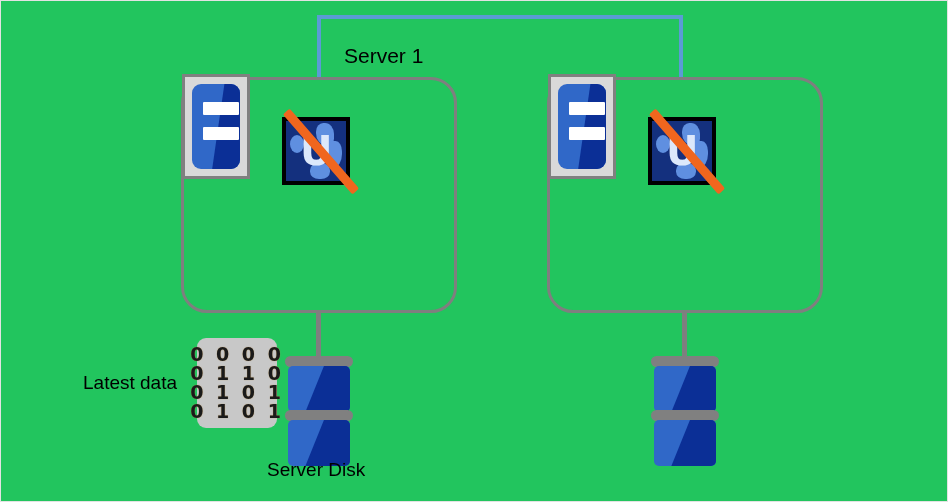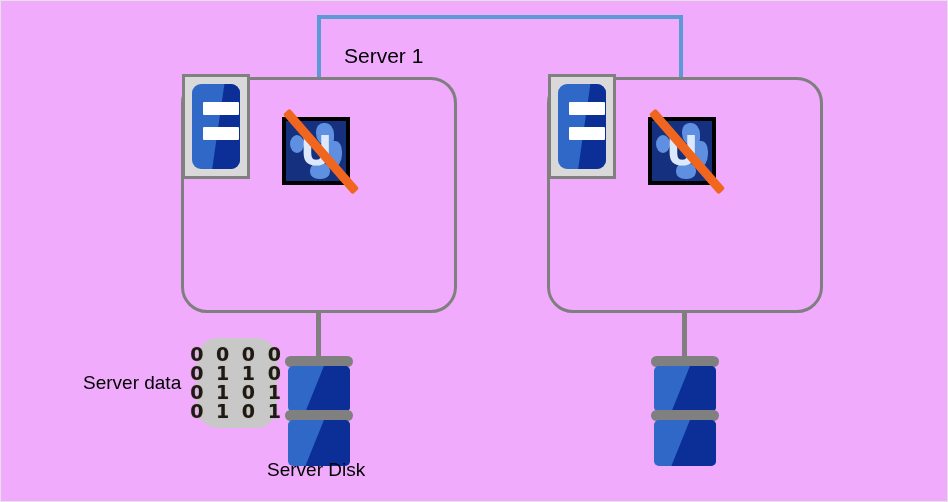--- a/index.html
+++ b/index.html
@@ -7,21 +7,21 @@
     padding: 0;
     background: #ffffff;
   }
   body {
     font-family: "Liberation Sans", sans-serif;
   }
   #canvas {
     position: relative;
     width: 948px;
     height: 502px;
-    background: #f0abfc;
+    background: #22c55e;
     border: 1px solid #e3e3e3;
     box-sizing: border-box;
     overflow: hidden;
   }
   .abs { position: absolute; }
 
   
   .net-line {
     position: absolute;
     background: #5b9bd5;
@@ -194,28 +194,28 @@
 
   <div class="connector" style="left:315px; top:312px; width:5px; height:45px;"></div>
 
   <div class="disk" style="left:284px; top:355px; width:68px; height:110px;">
     <div class="disk-plate" style="top:0px;"></div>
     <div class="disk-block" style="top:10px;"></div>
     <div class="disk-plate" style="top:54px;"></div>
     <div class="disk-block" style="top:64px;"></div>
   </div>
 
-  <div class="binary-badge" style="left:196px; top:337px; width:80px; height:90px;border-radius:21px;">
+  <div class="binary-badge" style="left:196px; top:337px; width:80px; height:90px;">
     <div class="binary-row">0 0 0 0</div>
     <div class="binary-row">0 1 1 0</div>
     <div class="binary-row">0 1 0 1</div>
     <div class="binary-row">0 1 0 1</div>
   </div>
 
-  <div class="label label-caption" style="left:82px; top:371px;">Server data</div>
+  <div class="label label-caption" style="left:82px; top:371px;">Latest data</div>
 
   <div class="label label-caption" style="left:266px; top:458px;">Server Disk</div>
 
   <div class="server-box" style="left:546px; top:76px; width:276px; height:236px;"></div>
 
 
   <div class="server-icon-frame" style="left:547px; top:73px; width:68px; height:105px;">
     <div class="server-icon-card">
       <div class="server-bar" style="left:11px; top:18px; width:36px; height:13px;"></div>
       <div class="server-bar" style="left:11px; top:43px; width:36px; height:13px;"></div>

